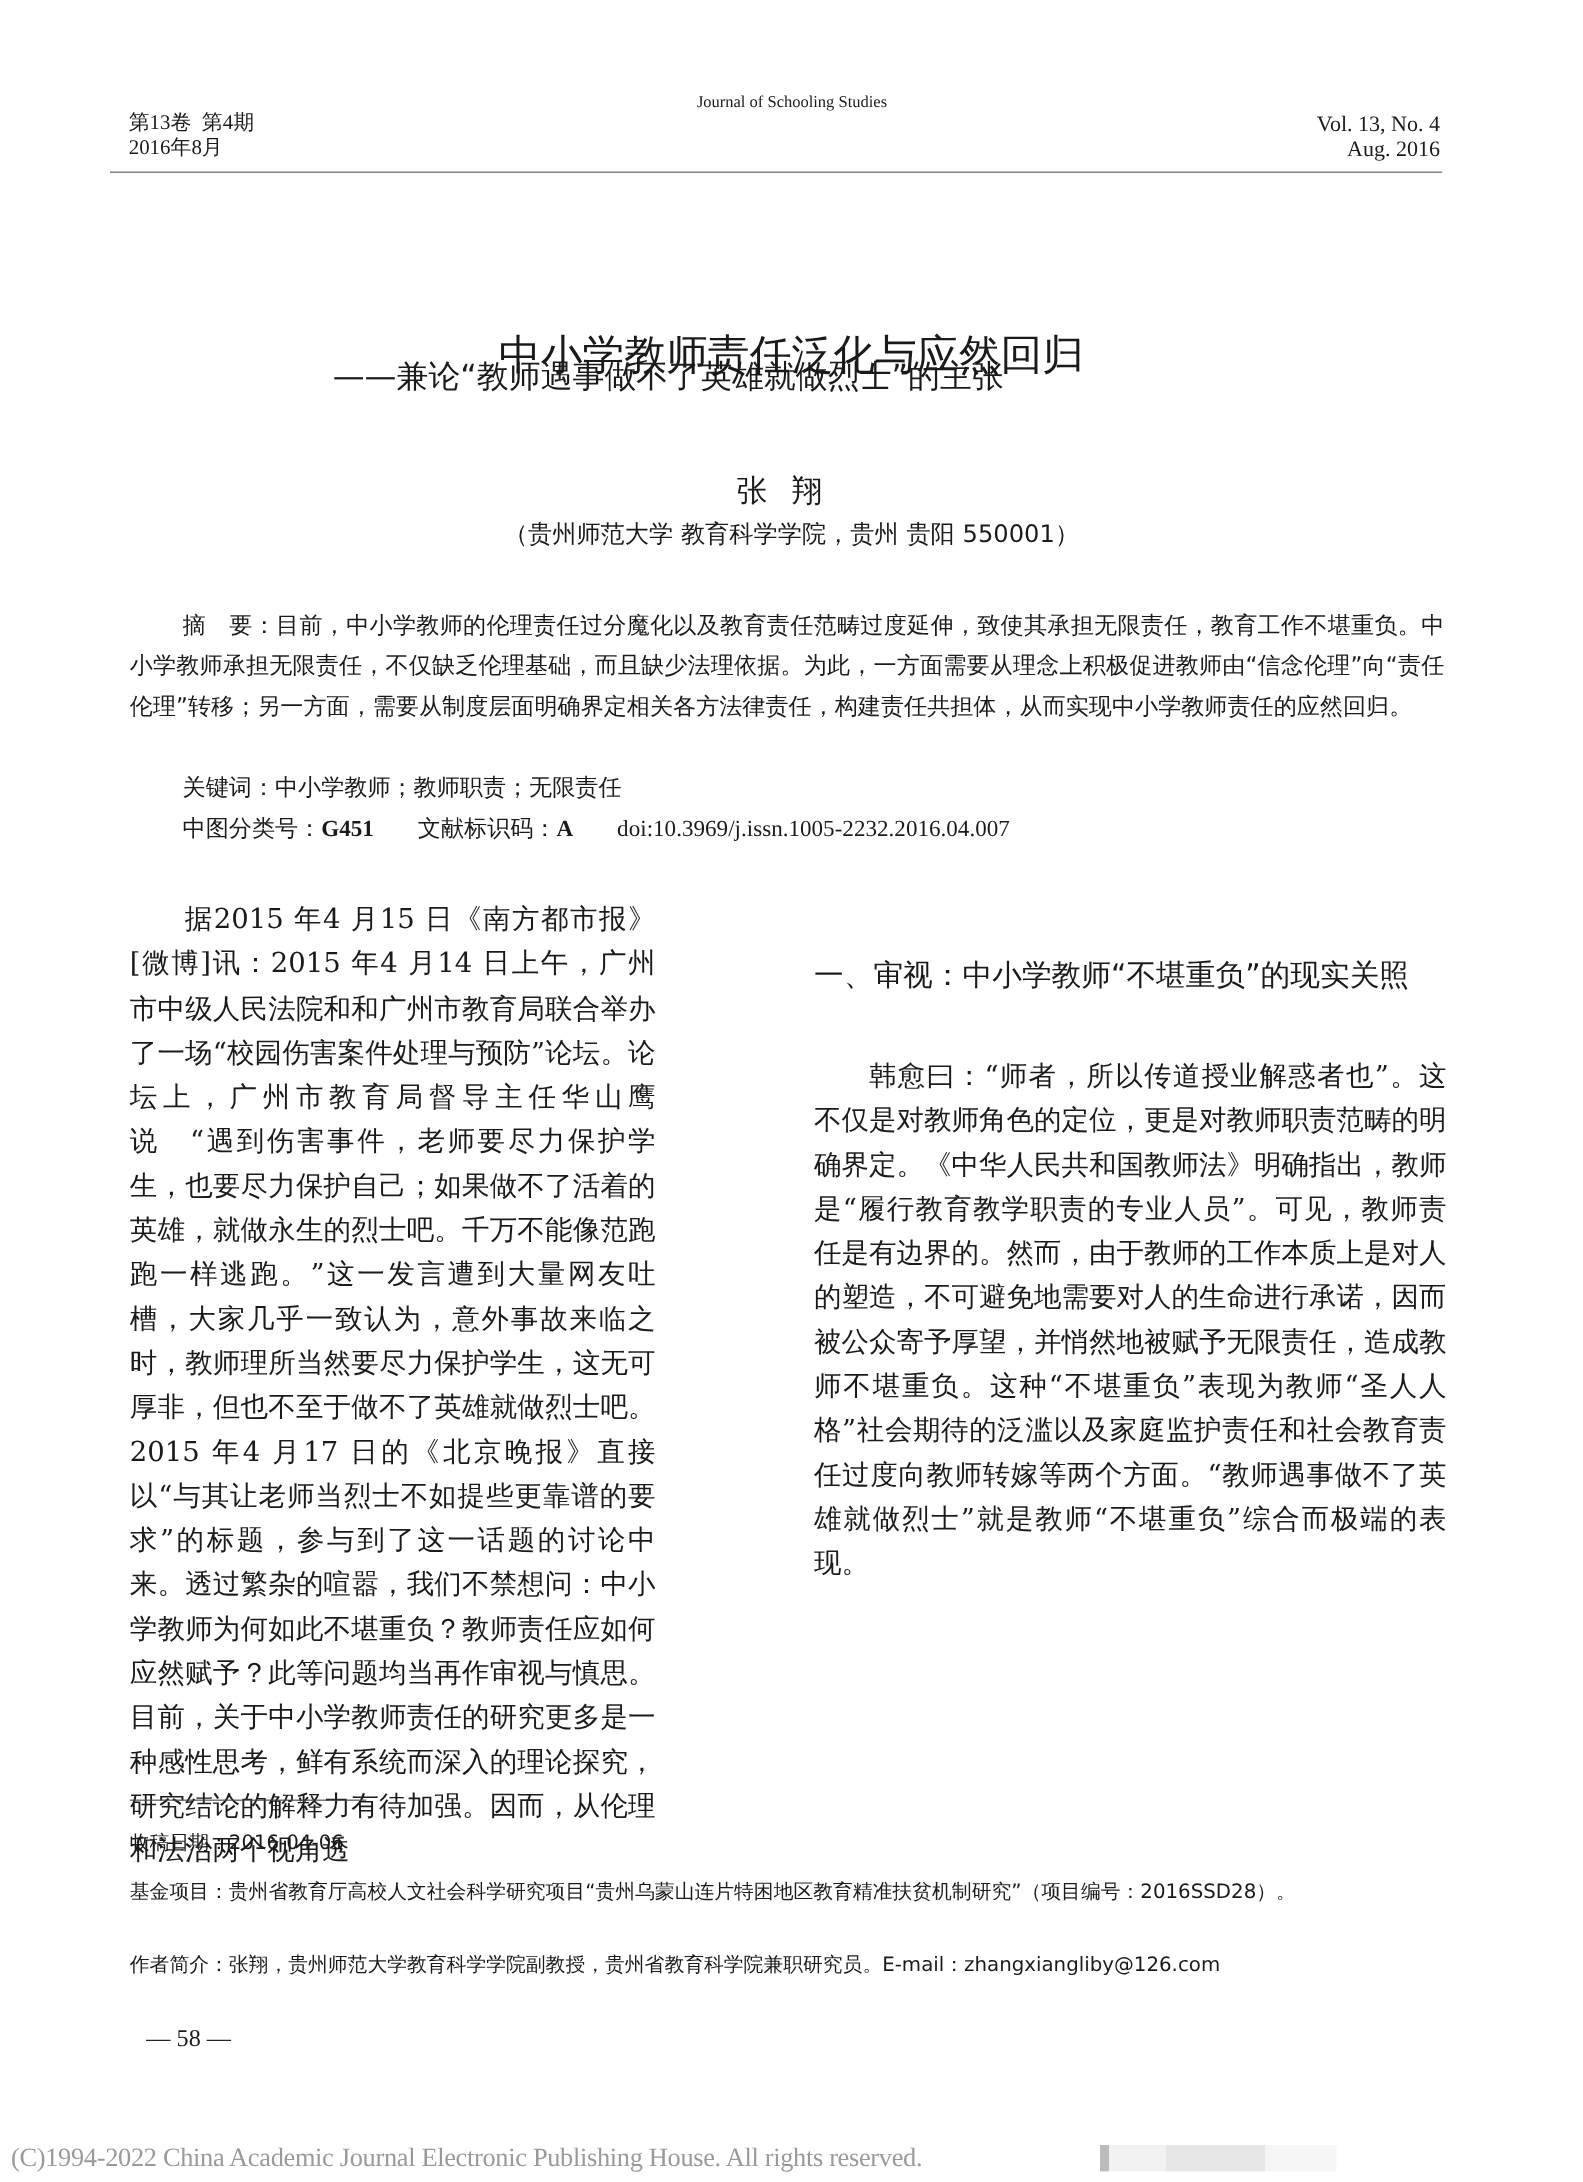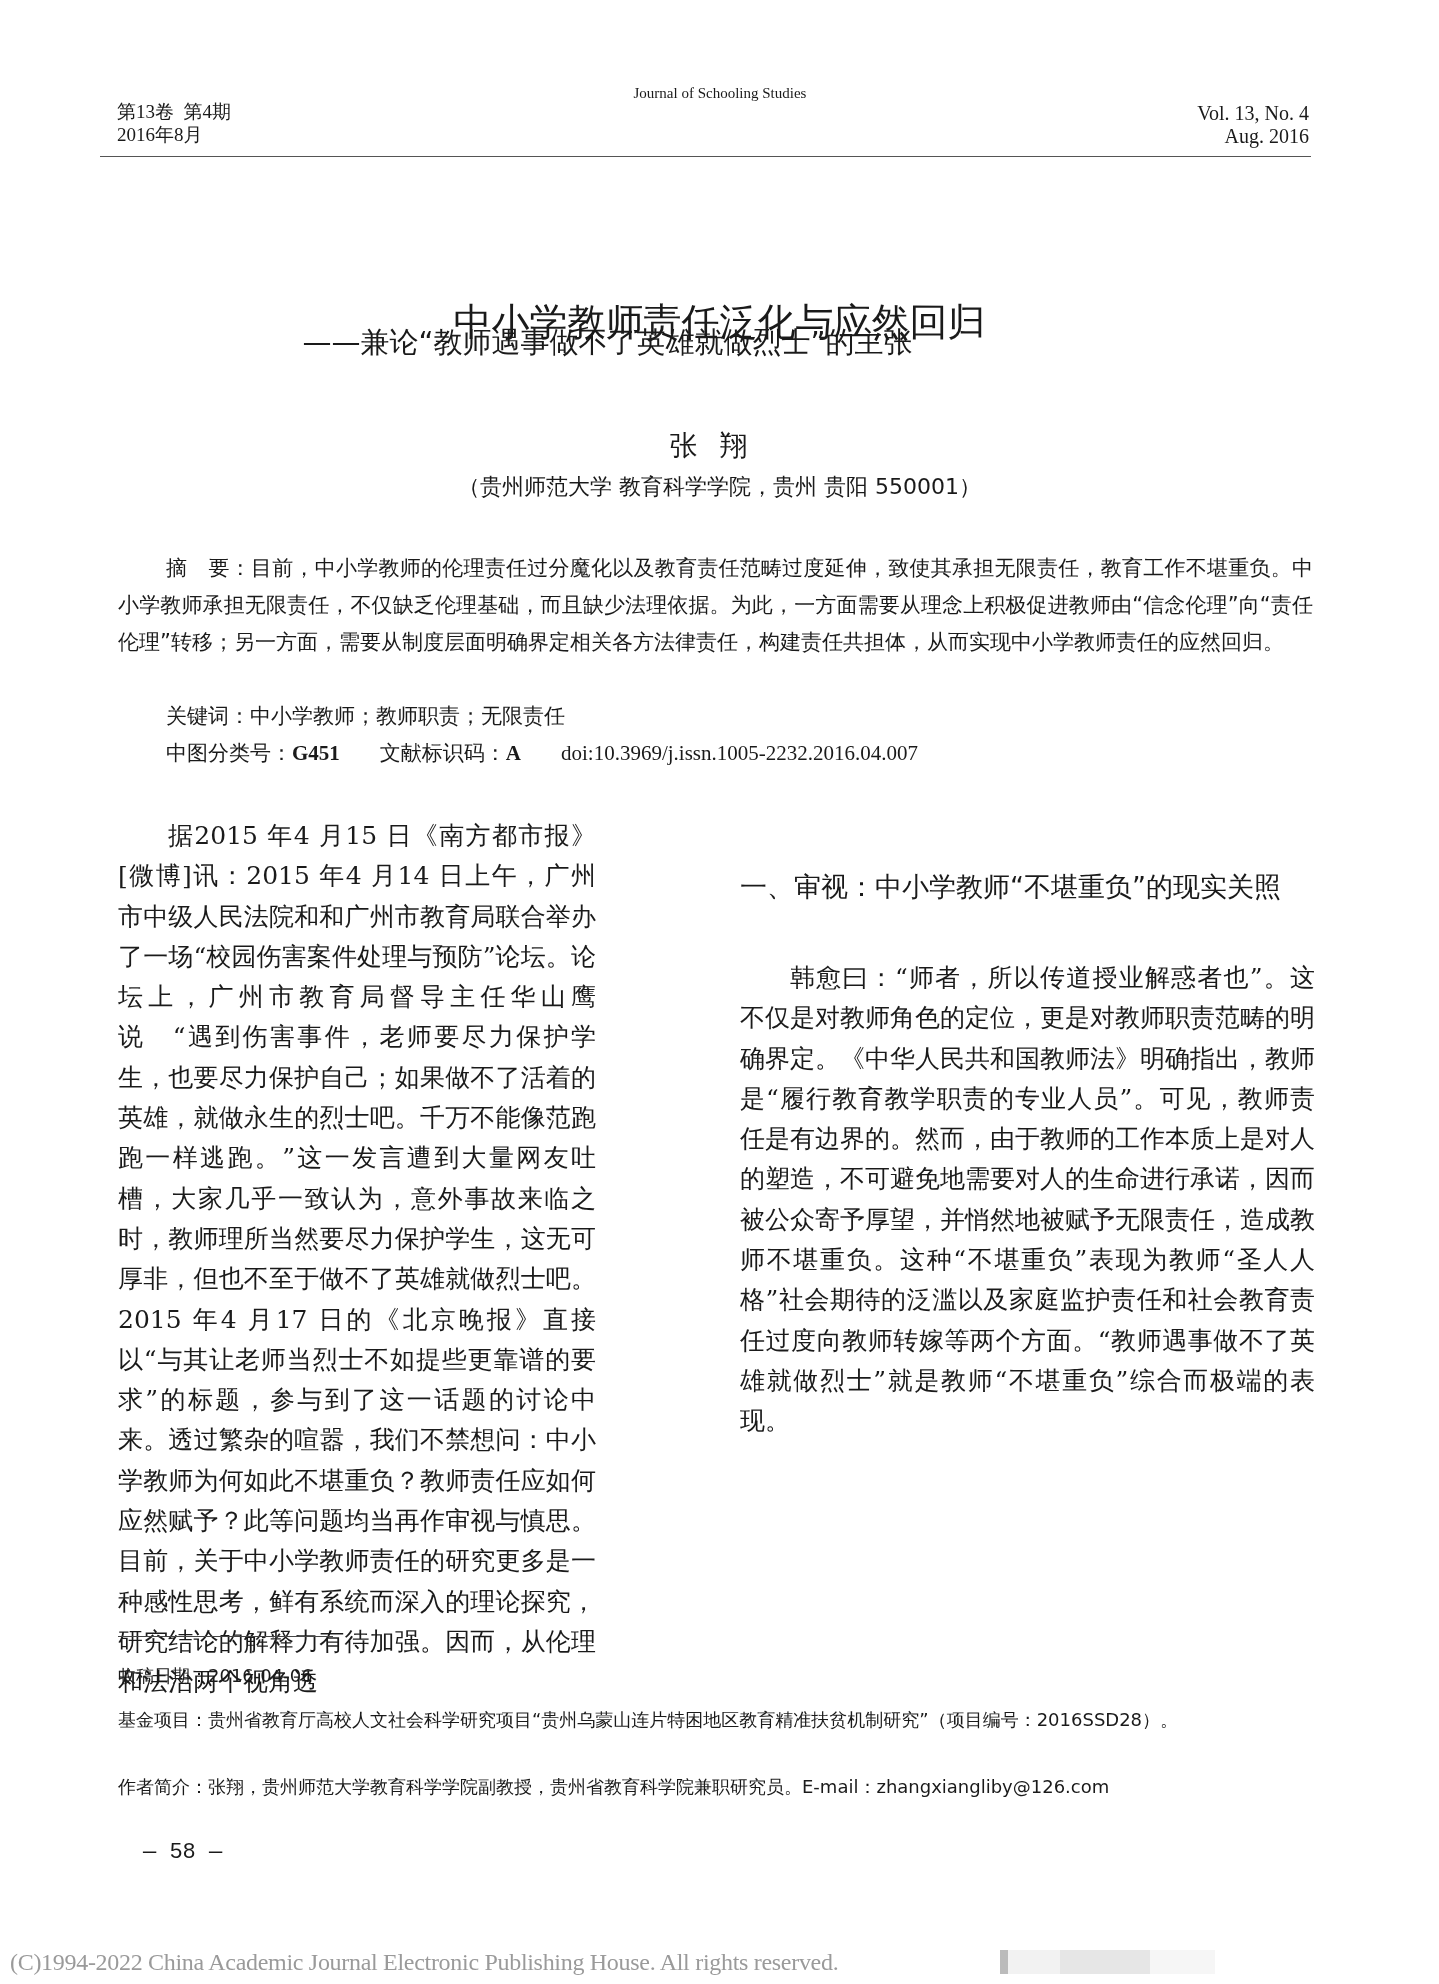--- a/index.html
+++ b/index.html
@@ -27,21 +27,21 @@
   .col-left { left: 118px; top: 816px; width: 478px; }
   .col-right { left: 740px; top: 816px; width: 575px; }
   .col p { margin: 0; }
   .indent { text-indent: 50px; }
   .sec-head { margin: 48px 0 48px 0 !important; font-size: 27px; line-height: 46px; font-family: "DejaVu Sans", sans-serif; text-align: justify; }
   .fn-rule { left: 118px; top: 1636px; width: 215px; height: 1px; background: #444; }
   .fn { left: 118px; font-size: 18px; line-height: 24px; font-family: "DejaVu Sans", sans-serif; }
   .fn1 { top: 1664px; }
   .fn2 { top: 1702px; width: 1195px; line-height: 36px; }
   .fn3 { top: 1775px; }
-  .pageno { left: 133px; top: 1838px; font-size: 22px; line-height: 30px; font-family: Liberation Mono, monospace; margin-left: 10px; }
+  .pageno { left: 133px; top: 1838px; font-size: 22px; line-height: 30px; font-family: Liberation Serif, serif; }
   .copyright { left: 10px; top: 1947px; font-size: 24px; line-height: 30px; color: #9a9a9a; font-family: "Liberation Serif", serif; letter-spacing: -0.3px; white-space: nowrap; }
   .smear { left: 1000px; top: 1950px; width: 215px; height: 24px; background: linear-gradient(90deg, #bbb 0 8px, #f2f2f2 8px 60px, #e6e6e6 60px 150px, #f6f6f6 150px); }
 </style>
 </head>
 <body>
 
 <div class="abs hdr-left">
   <div style="white-space:pre">第13卷  第4期</div>
   <div>2016年8月</div>
 </div>

